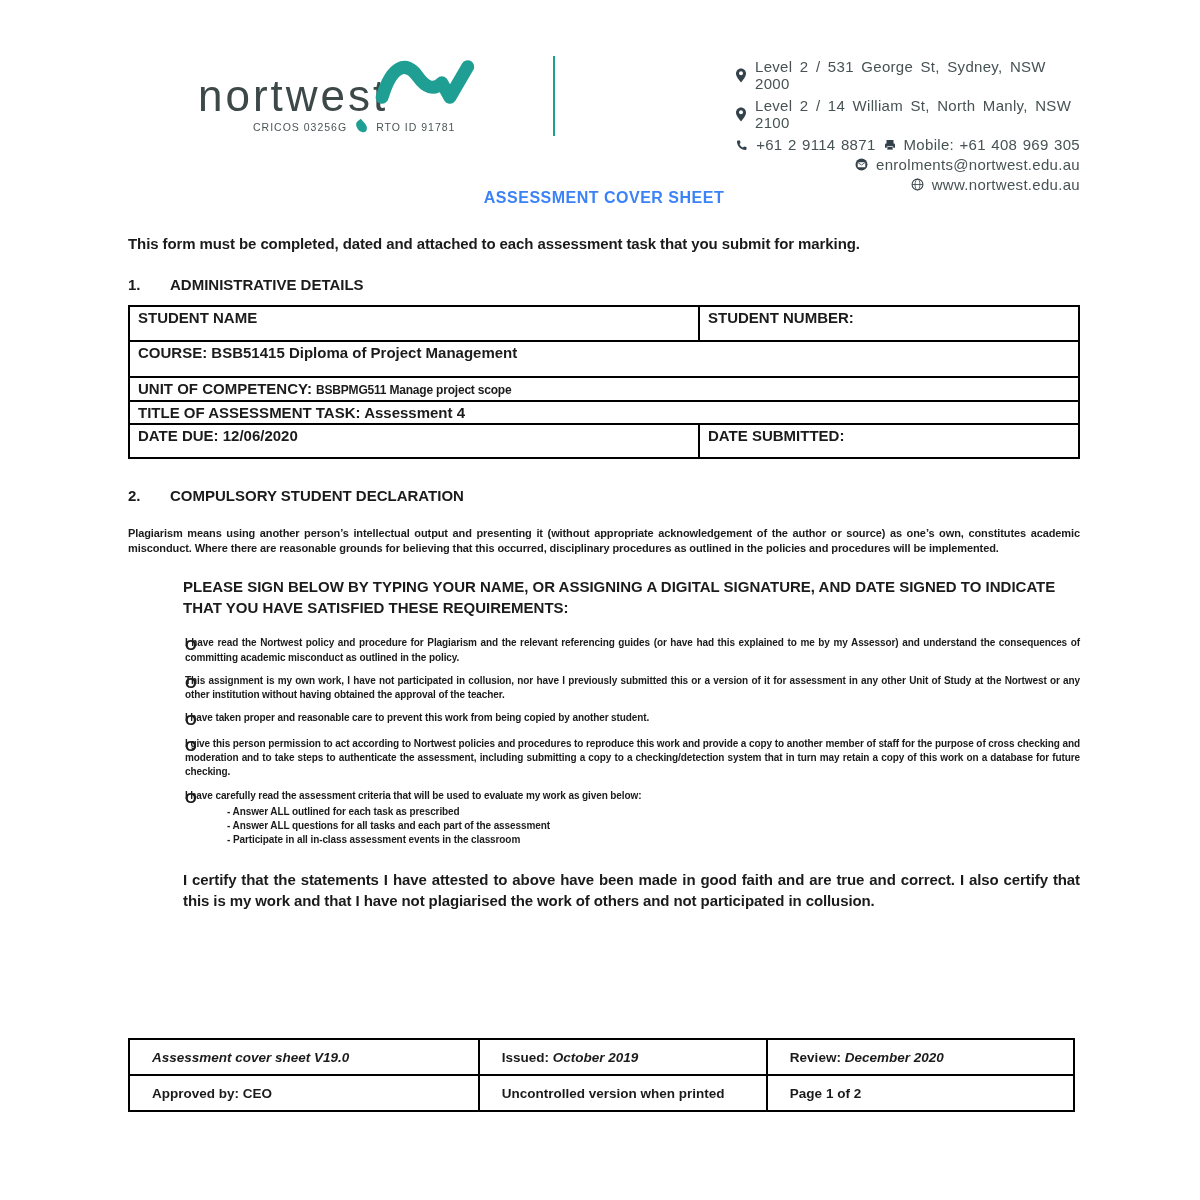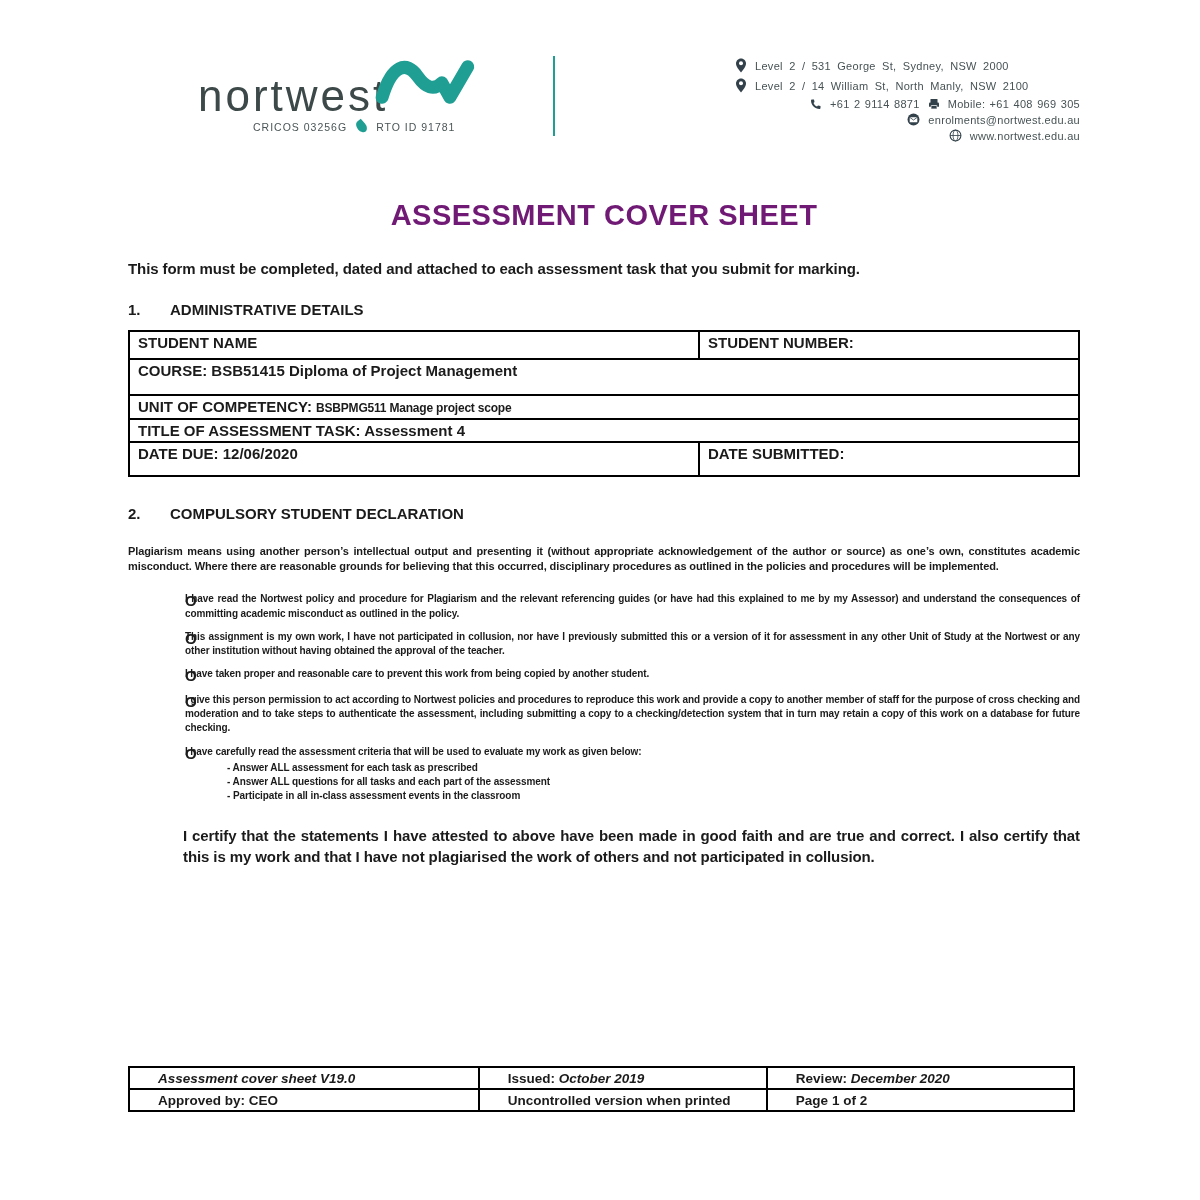--- a/index.html
+++ b/index.html
@@ -19,56 +19,56 @@
   .logo-line { display:flex; align-items:flex-end; }
   .brand {
     font-size:44px; color:#3d4848; letter-spacing:3px; font-weight:400;
     line-height:1;
   }
   .swoosh { margin-left:-14px; margin-bottom:2px; }
   .logo-sub { display:flex; align-items:center; gap:10px; margin-top:2px; margin-left:55px; }
   .logo-sub span.txt { font-size:10.5px; color:#4a5456; letter-spacing:1px; }
   .tear { width:9px; height:13px; background:#1f9e93; border-radius:60% 60% 60% 0; transform:rotate(140deg); display:inline-block; }
   .header-divider { width:2px; height:80px; background:#1f9e93; margin:4px 0 0 55px; }
-  .contact-block { margin-left:auto; width:345px; font-size:11px; color:#47525​4; color:#475254; padding-top:6px; }
+  .contact-block { margin-left:auto; width:345px; font-size:15px; color:#47525​4; color:#475254; padding-top:6px; }
   .contact-row { display:flex; align-items:center; gap:8px; margin-bottom:5px; word-spacing:3px; letter-spacing:.3px; }
   .contact-row.right { justify-content:flex-end; word-spacing:1px; margin-bottom:3px; }
   .cicon { flex:0 0 auto; display:inline-flex; }
 
   
-  .doc-title { text-align:center; font-size:29px; font-weight:800; letter-spacing:.5px; margin-top:42px; color:#701a75; }
+  .doc-title { text-align:center; font-size:16px; font-weight:800; letter-spacing:.5px; margin-top:32px; color:#3b82f6; }
   .intro { margin-top:28px; font-size:15px; font-weight:700; letter-spacing:-.1px; }
   .sec-head { display:flex; margin-top:24px; font-size:15px; font-weight:800; }
   .sec-head .num { width:42px; }
 
   
   table.admin { width:100%; border-collapse:collapse; margin-top:12px; }
   table.admin td { border:2px solid #000; padding:2px 8px; font-size:15px; font-weight:700; vertical-align:top; }
-  table.admin .h22 { height:28px;margin-top:39px; }
+  table.admin .h22 { height:35px;margin-top:39px; }
   table.admin .h36 { height:36px; }
   table.admin .h24 { height:24px; }
   table.admin .h20 { height:21px; }
   table.admin .h34 { height:34px;border-radius:16px; }
   td.col-left { width:60%; }
   .unit-value { font-size:12px; font-weight:600; letter-spacing:-.2px; }
 
   
   .para { font-size:11px; font-weight:700; text-align:justify; line-height:1.38; margin-top:22px; letter-spacing:-.1px; }
   .sign-block { margin:20px 0 0 55px; font-size:15px; font-weight:800; line-height:1.4; }
   ul.bullets { list-style:none; margin-top:18px; }
   ul.bullets li { display:flex; margin-bottom:9px; }
   ul.bullets .marker { width:57px; flex:0 0 57px; font-weight:800; font-size:15px; padding-left:57px; }
   ul.bullets .btxt { flex:1; font-size:10px; font-weight:700; text-align:justify; line-height:1.42; letter-spacing:-.1px; }
   .subitems { margin-top:2px; padding-left:42px; text-align:left; }
   .subitems div { line-height:1.4; }
   .certify { margin:22px 0 0 55px; font-size:15px; font-weight:700; text-align:justify; line-height:1.4; letter-spacing:-.1px; }
 
   
   table.footer { width:99.5%; border-collapse:collapse; position:absolute; left:128px; bottom:88px; width:947px; }
-  table.footer td { border:2px solid #000; padding:2px 28px; font-size:13.5px; height:22px; vertical-align:middle; }
+  table.footer td { border:2px solid #000; padding:2px 22px; font-size:13.5px; height:36px; vertical-align:middle; }
   td.fc1 { width:37%; } td.fc2 { width:30.5%; } td.fc3 { width:32.5%; }
   .it { font-style:italic; font-weight:600; }
   .bd { font-weight:800; }
 </style>
 </head>
 <body>
 
 <div class="sheet">
 
   <div class="header">
@@ -191,20 +191,21 @@
   </tbody>
     </table>
 
   <div class="sec-head" style="margin-top:28px;">
     <span class="num">2.</span>
     <span>COMPULSORY STUDENT DECLARATION</span>
   </div>
 
   <div class="para">Plagiarism means using another person’s intellectual output and presenting it (without appropriate acknowledgement of the author or source) as one’s own, constitutes academic misconduct. Where there are reasonable grounds for believing that this occurred, disciplinary procedures as outlined in the policies and procedures will be implemented.</div>
 
+  <div class="sign-block">PLEASE SIGN BELOW BY TYPING YOUR NAME, OR ASSIGNING A DIGITAL SIGNATURE, AND DATE SIGNED TO INDICATE THAT YOU HAVE SATISFIED THESE REQUIREMENTS:</div>
 
   <ul class="bullets">
     <li>
       <span class="marker">O</span>
       <span class="btxt">I have read the Nortwest policy and procedure for Plagiarism and the relevant referencing guides (or have had this explained to me by my Assessor) and understand the consequences of committing academic misconduct as outlined in the policy.</span>
     </li>
     <li>
       <span class="marker">O</span>
       <span class="btxt">This assignment is my own work, I have not participated in collusion, nor have I previously submitted this or a version of it for assessment in any other Unit of Study at the Nortwest or any other institution without having obtained the approval of the teacher.</span>
     </li>
@@ -214,21 +215,21 @@
     </li>
     <li>
       <span class="marker">O</span>
       <span class="btxt">I give this person permission to act according to Nortwest policies and procedures to reproduce this work and provide a copy to another member of staff for the purpose of cross checking and moderation and to take steps to authenticate the assessment, including submitting a copy to a checking/detection system that in turn may retain a copy of this work on a database for future checking.</span>
     </li>
     <li>
       <span class="marker">O</span>
       <span class="btxt">
         <span>I have carefully read the assessment criteria that will be used to evaluate my work as given below:</span>
         <span class="subitems" style="display:block;">
-          <div>- Answer ALL assessment for each task as prescribed</div>
+          <div>- Answer ALL outlined for each task as prescribed</div>
           <div>- Answer ALL questions for all tasks and each part of the assessment</div>
           <div>- Participate in all in-class assessment events in the classroom</div>
         </span>
       </span>
     </li>
   </ul>
 
   <div class="certify">I certify that the statements I have attested to above have been made in good faith and are true and correct. I also certify that this is my work and that I have not plagiarised the work of others and not participated in collusion.</div>
 
   <table class="footer">

